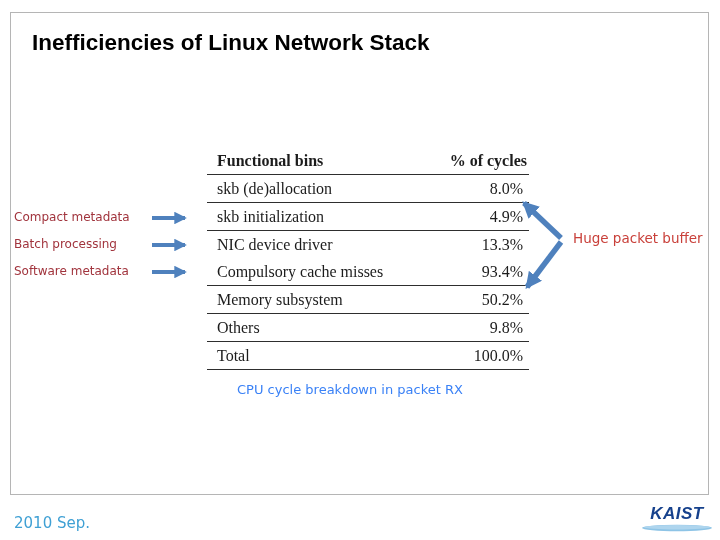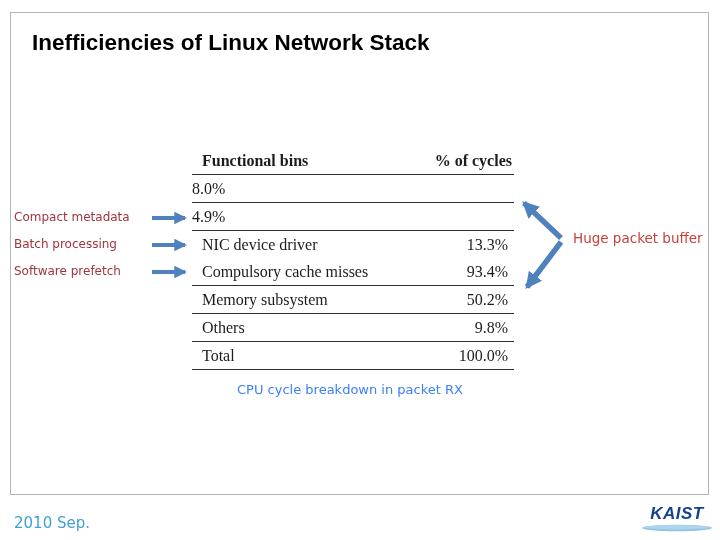--- a/index.html
+++ b/index.html
@@ -11,21 +11,21 @@
     position:absolute;left:10px;top:12px;width:699px;height:483px;
     border:1px solid #b5b5b5;box-sizing:border-box;
   }
   .slide-title{
     position:absolute;left:32px;top:30px;margin:0;
     font-family:"Liberation Sans",sans-serif;
     font-size:22.5px;font-weight:bold;color:#000000;letter-spacing:0;
   }
   
   .cycles-table{
-    position:absolute;left:192px;top:148px;width:322px;
+    position:absolute;left:207px;top:148px;width:322px;
     font-family:"Liberation Serif",serif;color:#1c1c1c;
   }
   .trow{
     display:flex;justify-content:space-between;align-items:center;
     height:27px;border-bottom:1.5px solid #2e2e2e;font-size:16px;
   }
   .trow.thead{height:26px;font-weight:bold;}
   .trow.no-rule{border-bottom:none;}
   .tlabel{padding-left:10px;white-space:nowrap;}
   .tvalue{padding-right:6px;text-align:right;white-space:nowrap;}
@@ -68,23 +68,25 @@
   <div class="slide-border"></div>
 
   <h1 class="slide-title">Inefficiencies of Linux Network Stack</h1>
 
   <div class="cycles-table">
     <div class="trow thead">
       <span class="tlabel">Functional bins</span>
       <span class="tvalue">% of cycles</span>
     </div>
     <div class="trow">
+      <span class="tlabel">skb (de)allocation</span>
       <span class="tvalue">8.0%</span>
     </div>
     <div class="trow">
+      <span class="tlabel">skb initialization</span>
       <span class="tvalue">4.9%</span>
     </div>
     <div class="trow no-rule">
       <span class="tlabel">NIC device driver</span>
       <span class="tvalue">13.3%</span>
     </div>
     <div class="trow">
       <span class="tlabel">Compulsory cache misses</span>
       <span class="tvalue">93.4%</span>
     </div>
@@ -97,21 +99,21 @@
       <span class="tvalue">9.8%</span>
     </div>
     <div class="trow">
       <span class="tlabel">Total</span>
       <span class="tvalue">100.0%</span>
     </div>
   </div>
 
   <div class="left-label ll-0">Compact metadata</div>
   <div class="left-label ll-1">Batch processing</div>
-  <div class="left-label ll-2">Software prefetch</div>
+  <div class="left-label ll-2">Software metadata</div>
 
   <div class="right-label">Huge packet buffer</div>
 
   <svg class="arrows" viewBox="0 0 720 540" xmlns="http://www.w3.org/2000/svg">
     <defs>
       <marker id="ah" viewBox="0 0 10 10" refX="8.5" refY="5" markerWidth="3" markerHeight="3" orient="auto-start-reverse">
         <path d="M0,0 L10,5 L0,10 z" fill="#4f81bd"></path>
       </marker>
     </defs>
     <g>

